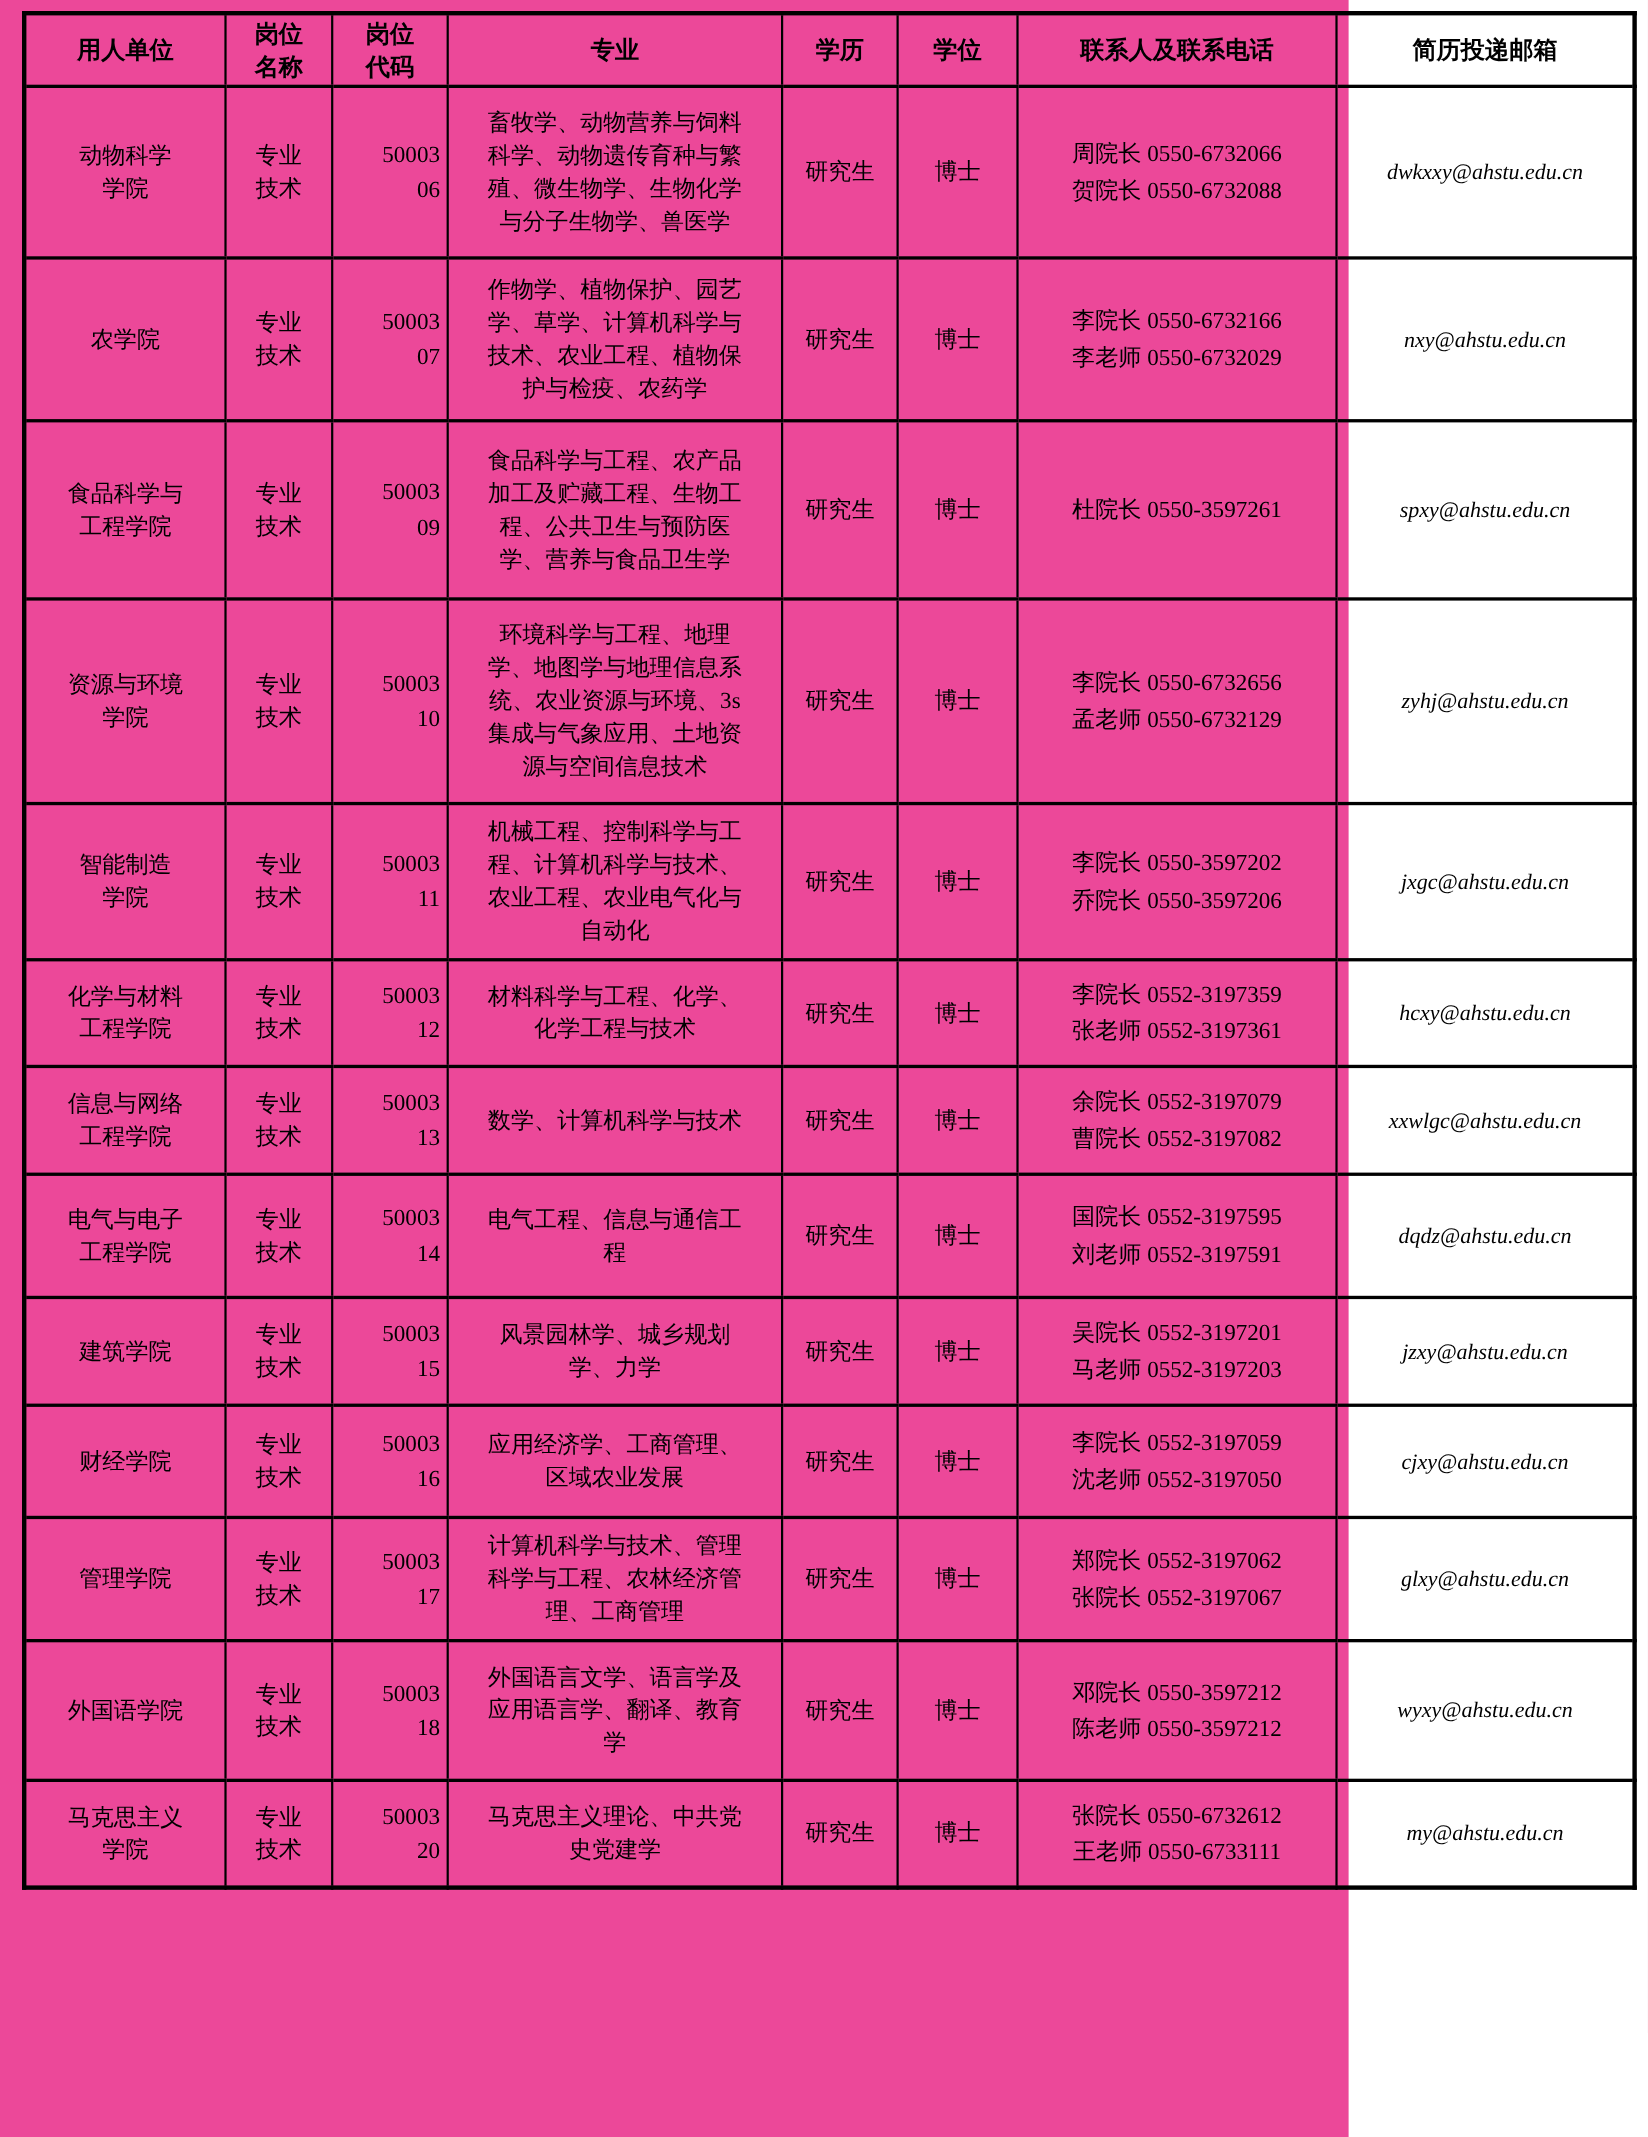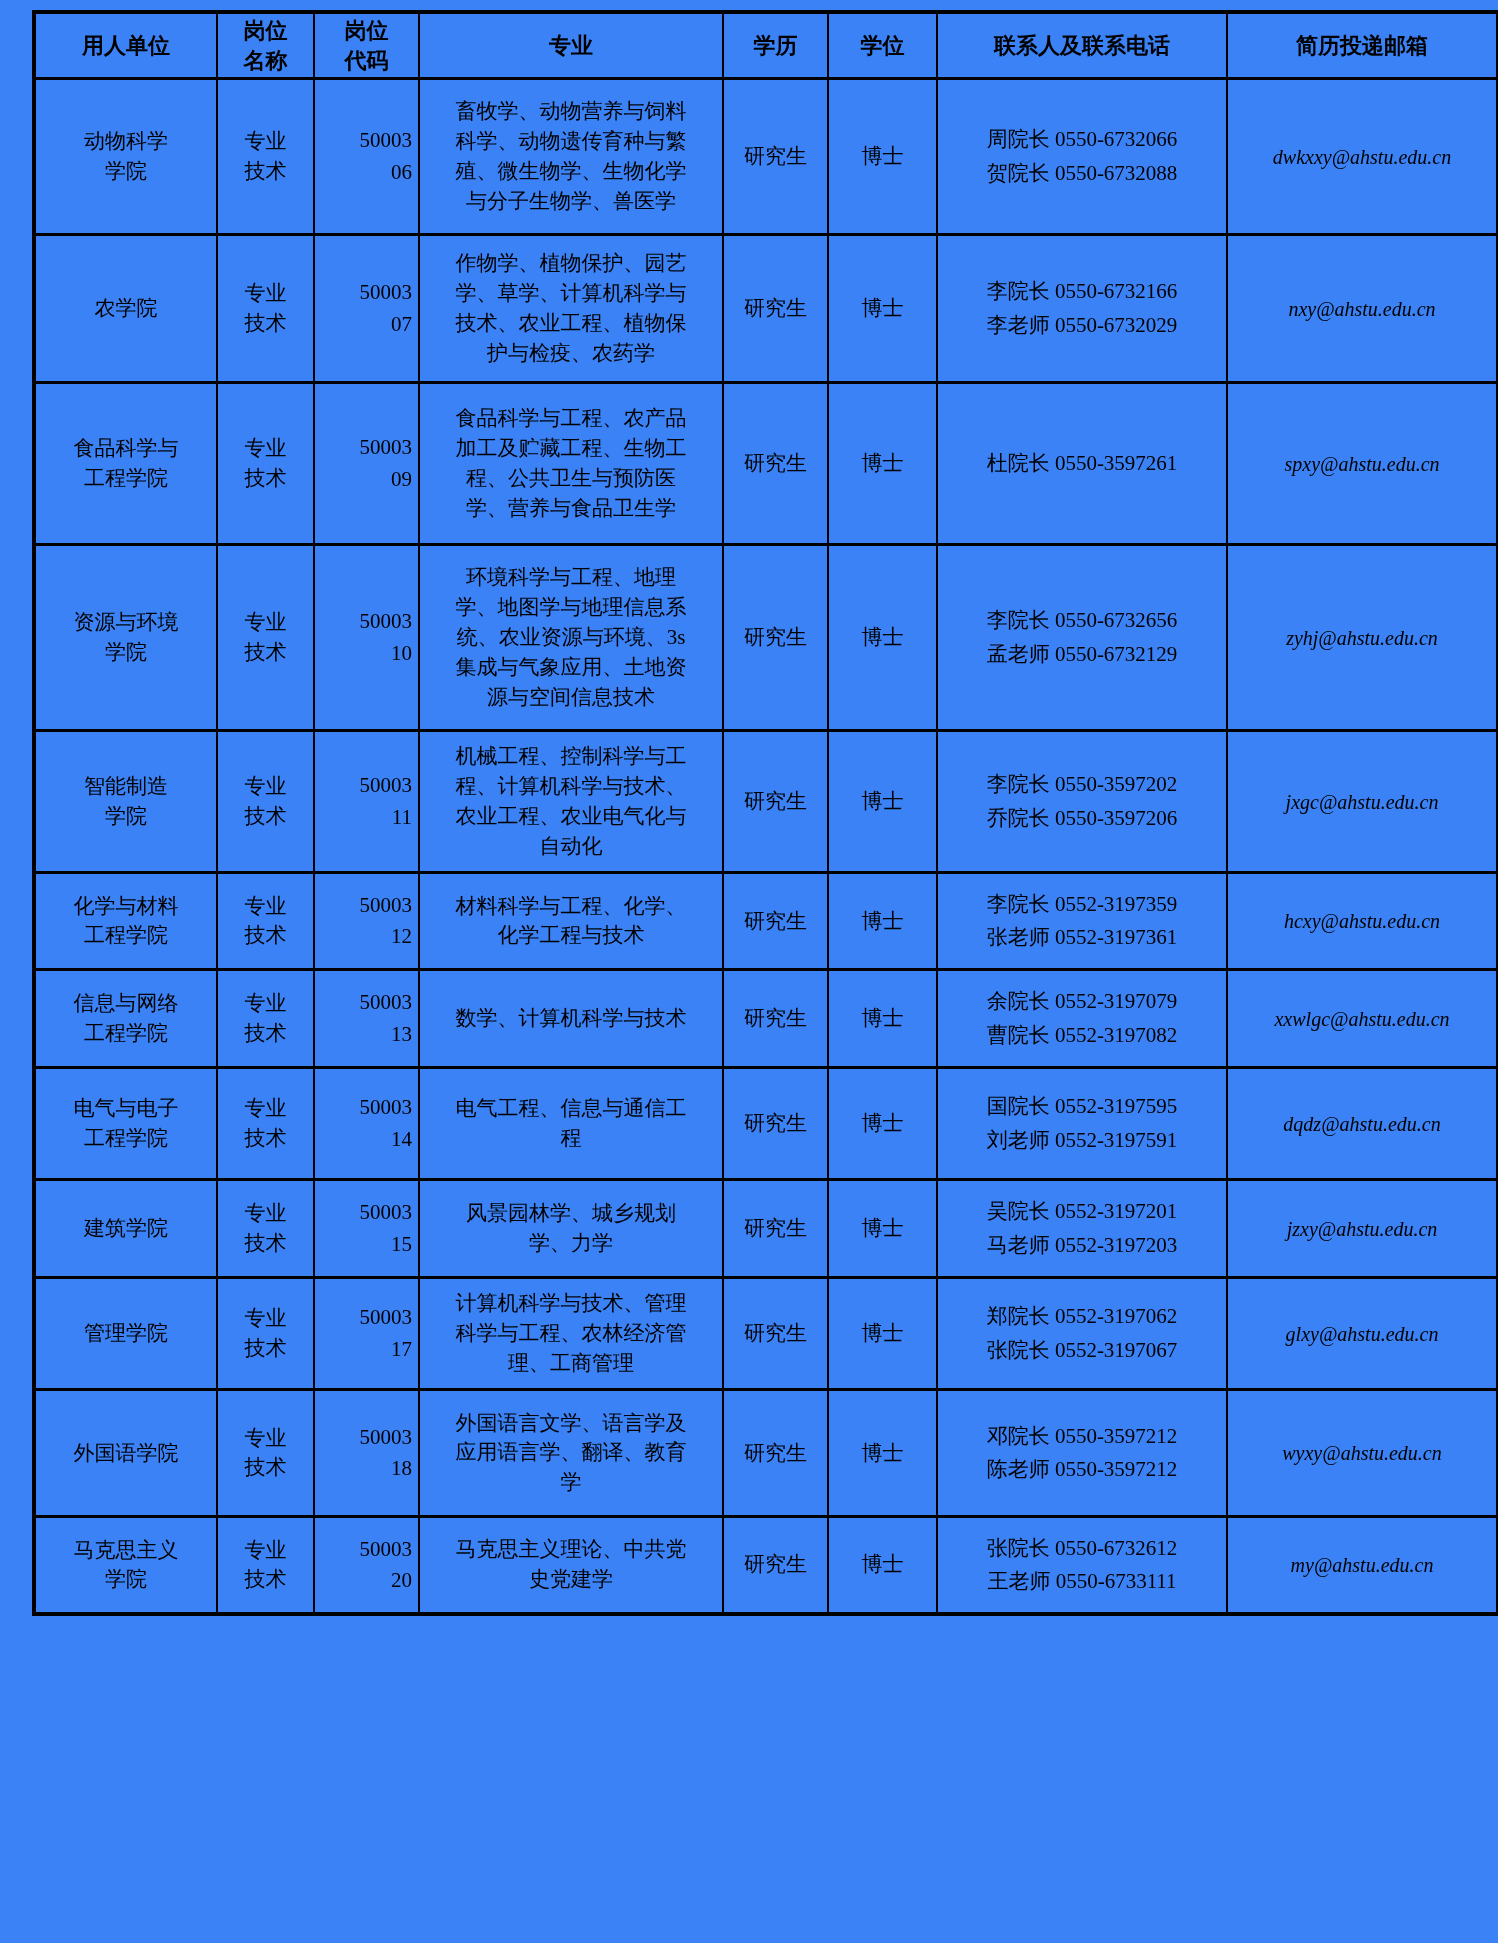--- a/index.html
+++ b/index.html
@@ -1,18 +1,18 @@
 <!DOCTYPE html>
 <html><head>
 <meta charset="utf-8">
 <style>
   html,body{margin:0;padding:0;background:#ffffff;}
   .page{
-    width:1498px;height:1943px;background:#3b82f6;box-sizing:border-box;
-    padding:10px 14px 0 32px;
+    width:1226px;height:1943px;background:#ec4899;box-sizing:border-box;
+    padding:10px 14px 0 20px;
     font-family:"Liberation Serif","DejaVu Serif",serif;
     color:#000;
   }
   table.recruit{
     border-collapse:collapse;table-layout:fixed;width:1464px;
     border:4px solid #000;
   }
   th,td{
     border-left:2px solid #000;border-right:2px solid #000;
     border-top:3px solid #000;border-bottom:3px solid #000;
@@ -193,20 +193,34 @@
           <td class="col-post_code">50003
 15</td>
           <td class="col-major">风景园林学、城乡规划
 学、力学</td>
           <td class="col-education">研究生</td>
           <td class="col-degree">博士</td>
           <td class="col-contact">吴院长 0552-3197201
 马老师 0552-3197203</td>
           <td class="col-email">jzxy@ahstu.edu.cn</td>
         </tr>
+        <tr style="height: 102px;">
+          <td class="col-unit">财经学院</td>
+          <td class="col-post_name">专业
+技术</td>
+          <td class="col-post_code">50003
+16</td>
+          <td class="col-major">应用经济学、工商管理、
+区域农业发展</td>
+          <td class="col-education">研究生</td>
+          <td class="col-degree">博士</td>
+          <td class="col-contact">李院长 0552-3197059
+沈老师 0552-3197050</td>
+          <td class="col-email">cjxy@ahstu.edu.cn</td>
+        </tr>
         <tr style="height: 112px;">
           <td class="col-unit">管理学院</td>
           <td class="col-post_name">专业
 技术</td>
           <td class="col-post_code">50003
 17</td>
           <td class="col-major">计算机科学与技术、管理
 科学与工程、农林经济管
 理、工商管理</td>
           <td class="col-education">研究生</td>

